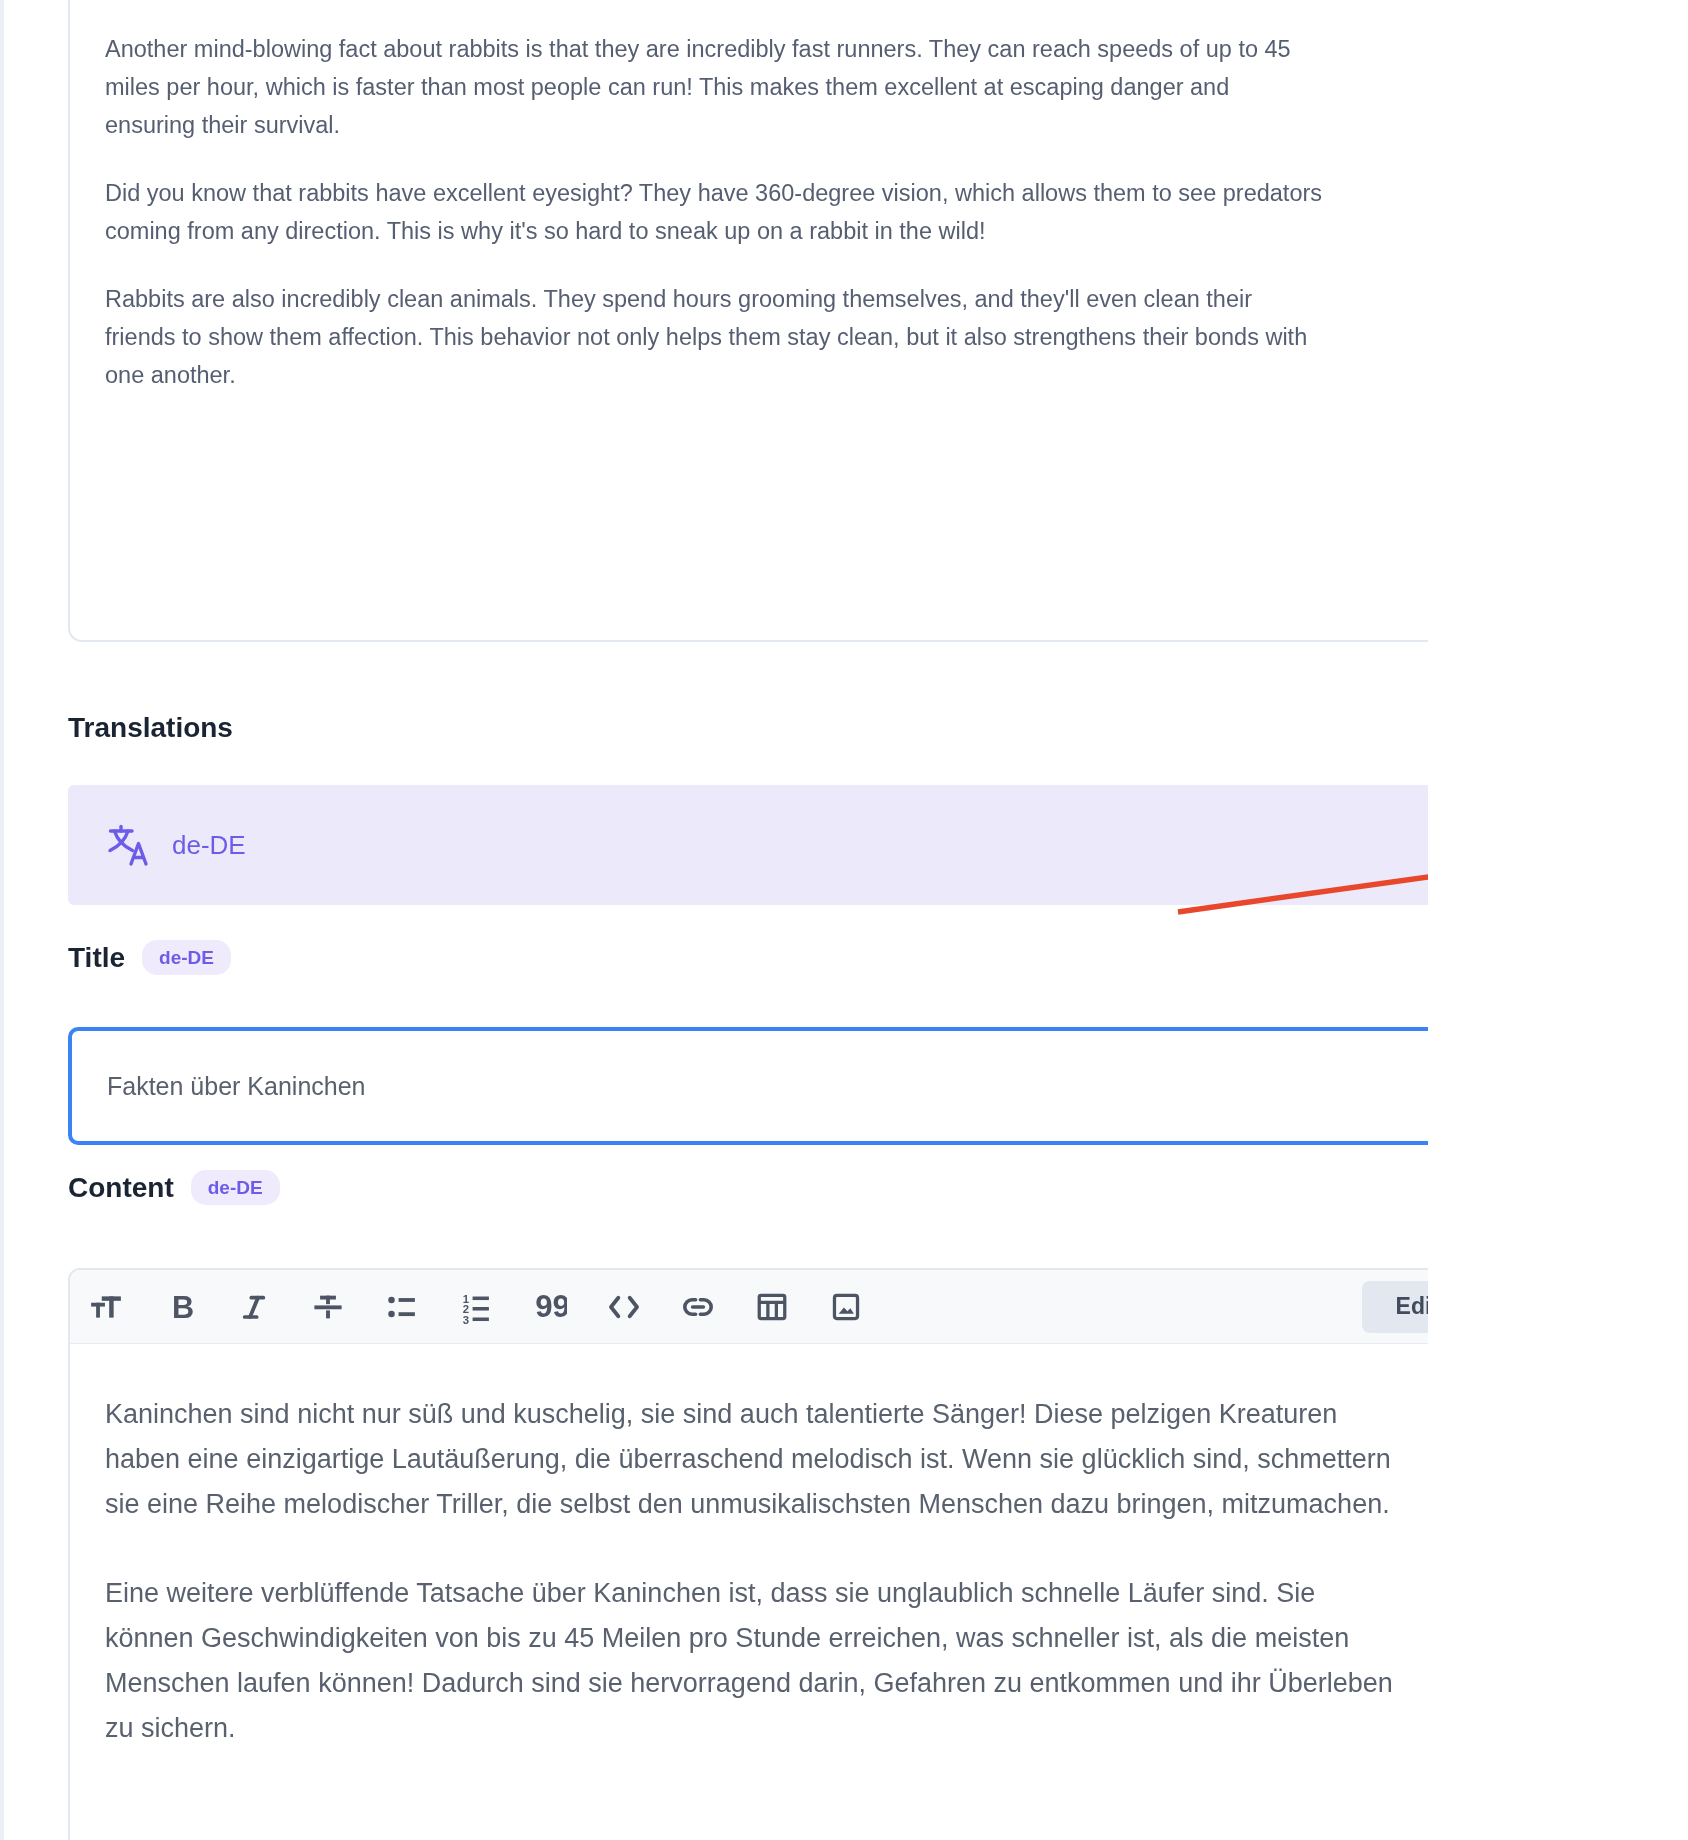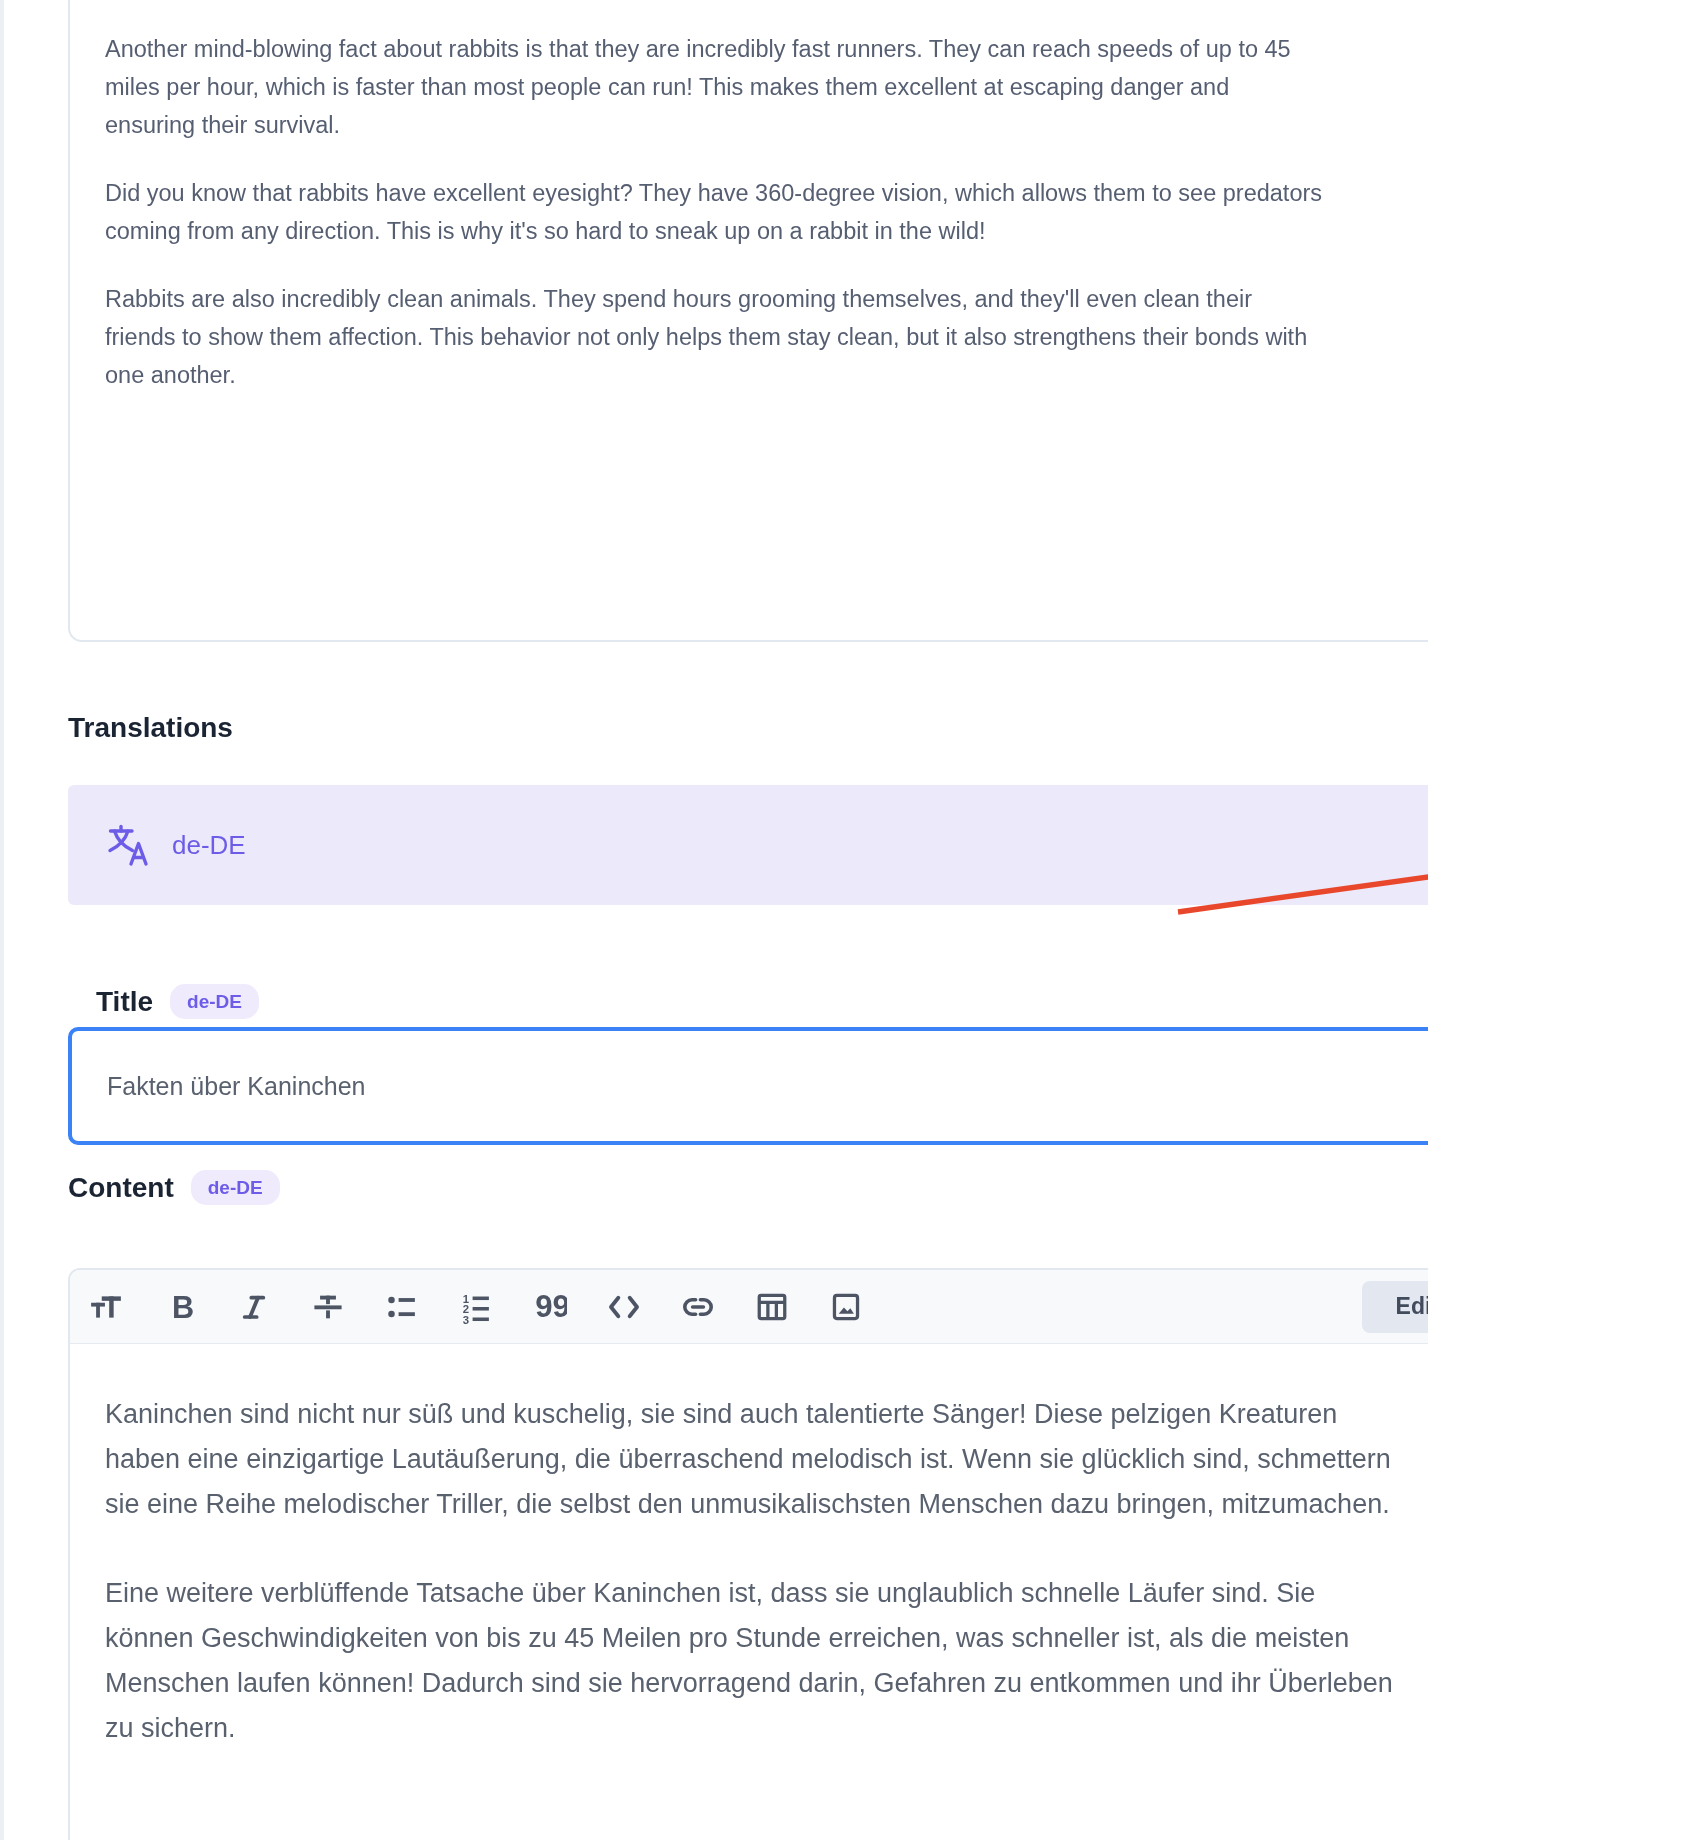--- a/index.html
+++ b/index.html
@@ -30,21 +30,21 @@
     position:absolute; left:68px; top:785px; width:1578px; height:120px;
     background:#ECE9FB; border-radius:6px;
     display:flex; align-items:center; padding:0 28px 0 38px;
   }
   .locale-left { display:flex; align-items:center; gap:22px; color:#6C5CE7; }
   .locale-label { font-size:26px; font-weight:500; color:#6C5CE7; }
   .locale-right { margin-left:auto; display:flex; align-items:center; gap:20px; color:#6C5CE7; }
   .icon-btn { background:none; border:none; cursor:pointer; color:#6C5CE7; display:flex; align-items:center; }
   
   .field-label-row { position:absolute; left:68px; display:flex; align-items:center; gap:17px; }
-  .row-title { top:984px;margin-left:28px; }
+  .row-title { top:940px; }
   .row-content { top:1170px; }
   .field-label { font-size:28px; font-weight:700; color:#1B2433; }
   .locale-badge {
     background:#EFEBFD; color:#6C5CE7; font-size:19px; font-weight:700;
     padding:8px 17px; border-radius:15px; line-height:1;
   }
   
   .title-input {
     position:absolute; left:68px; top:1027px; width:1578px; height:118px;
     border:4px solid #3b82f6; border-radius:10px; background:#fff;

